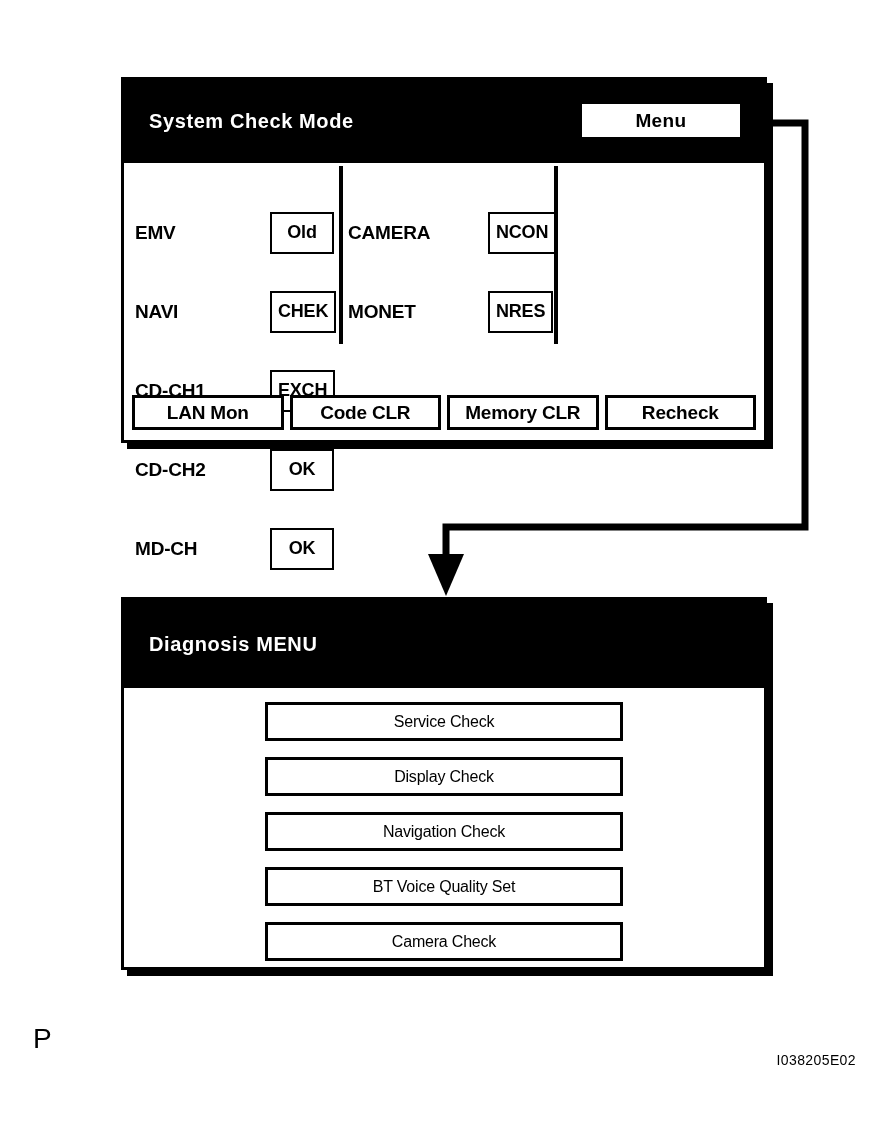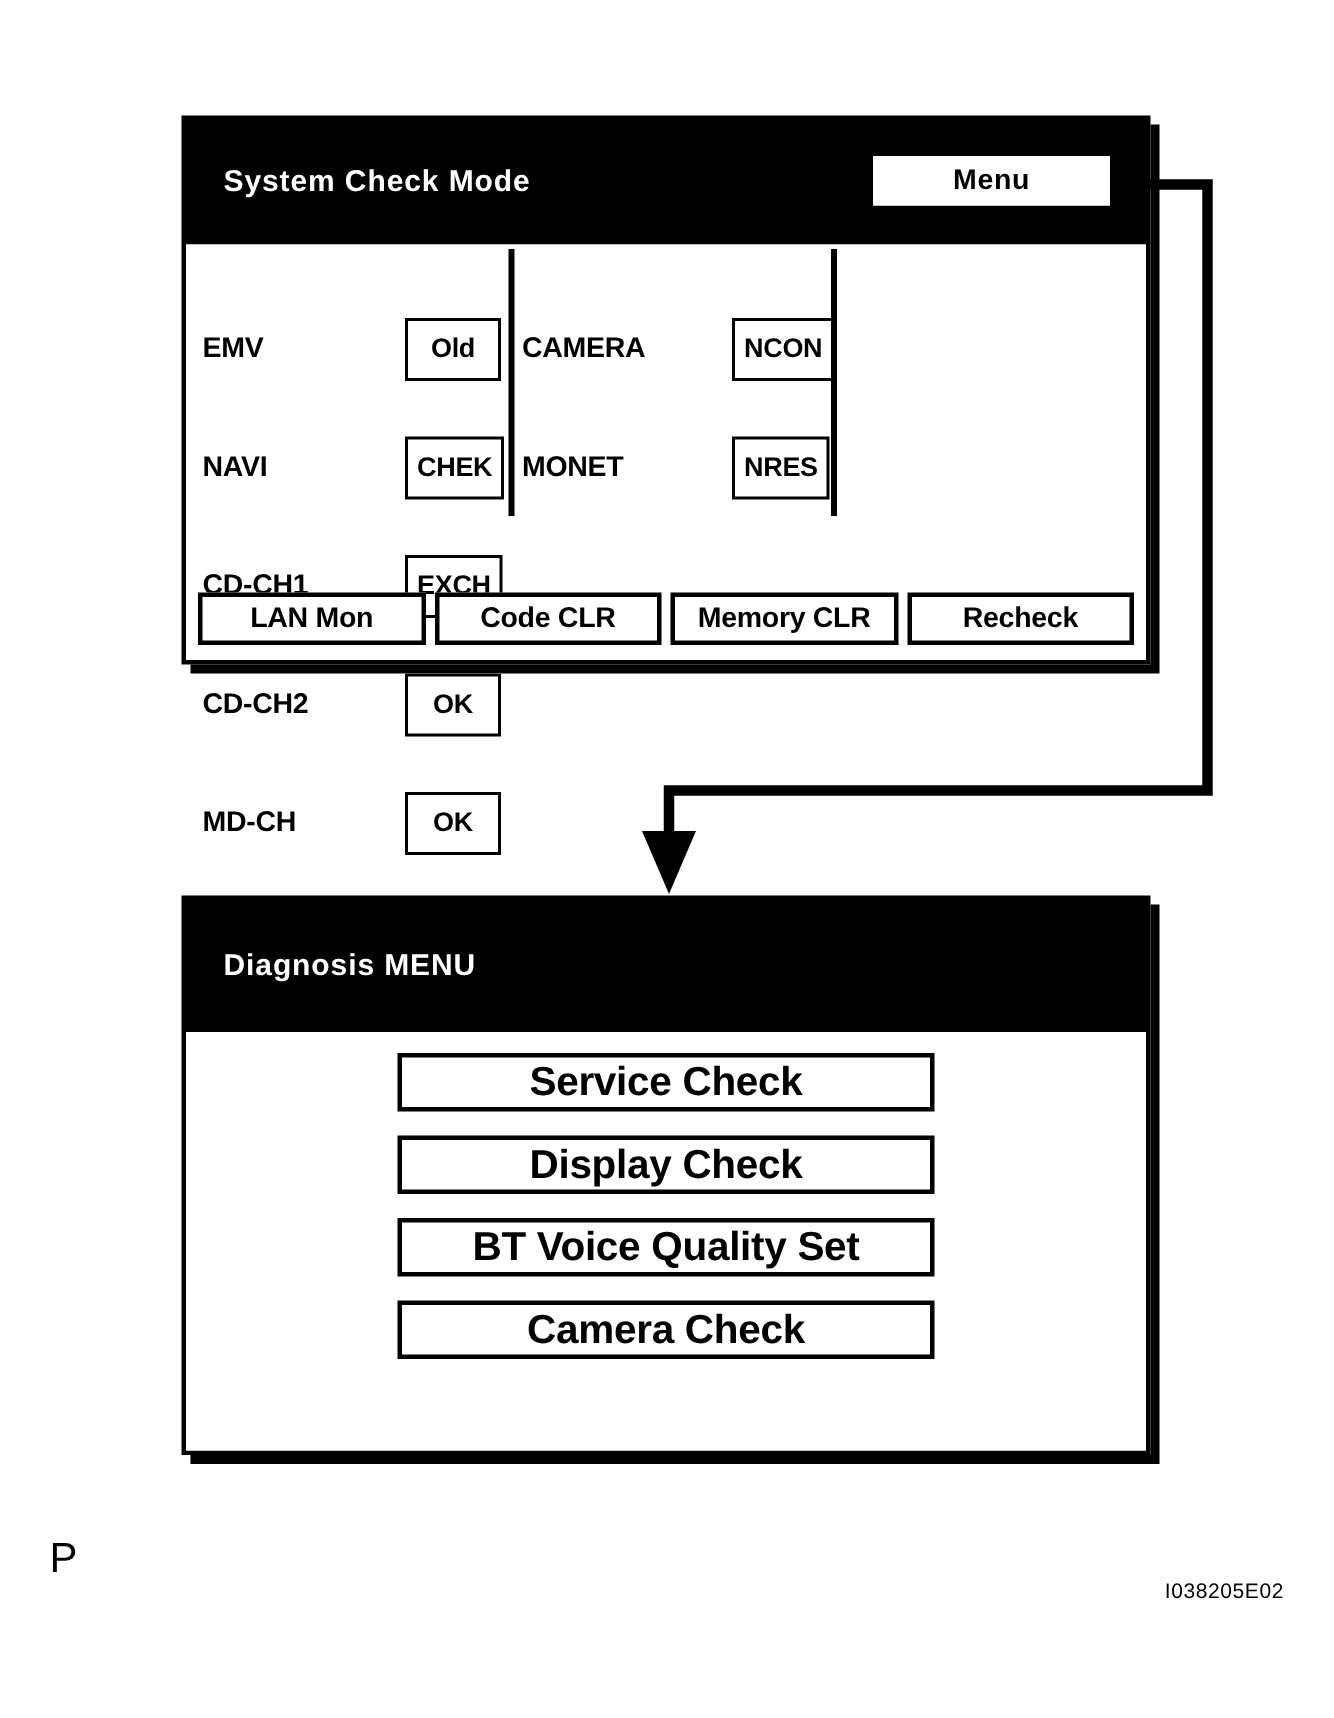--- a/index.html
+++ b/index.html
@@ -180,22 +180,22 @@
   }
   .menu-item {
     width: 358px;
     height: 39px;
     border: 3px solid #000000;
     box-sizing: border-box;
     background: #ffffff;
     display: flex;
     align-items: center;
     justify-content: center;
-    font-size: 27px;
-    font-weight: bold;
+    font-size: 16px;
+    font-weight: normal;
     letter-spacing: -0.2px;
     white-space: nowrap;
   }
 
   
   #flow-connector {
     position: absolute;
     left: 0;
     top: 0;
     width: 889px;
@@ -293,20 +293,21 @@
 <div class="screen" id="panel-diagnosis">
 
   <div class="screen-header">
     <span class="screen-title">Diagnosis MENU</span>
   </div>
 
   <div class="screen-body">
     <div class="menu-list">
       <div class="menu-item">Service Check</div>
       <div class="menu-item">Display Check</div>
+      <div class="menu-item">Navigation Check</div>
       <div class="menu-item">BT Voice Quality Set</div>
       <div class="menu-item">Camera Check</div>
     </div>
   </div>
 </div>
 
 <div id="page-marker">P</div>
 <div id="figure-code">I038205E02</div>
 
 </body></html>

